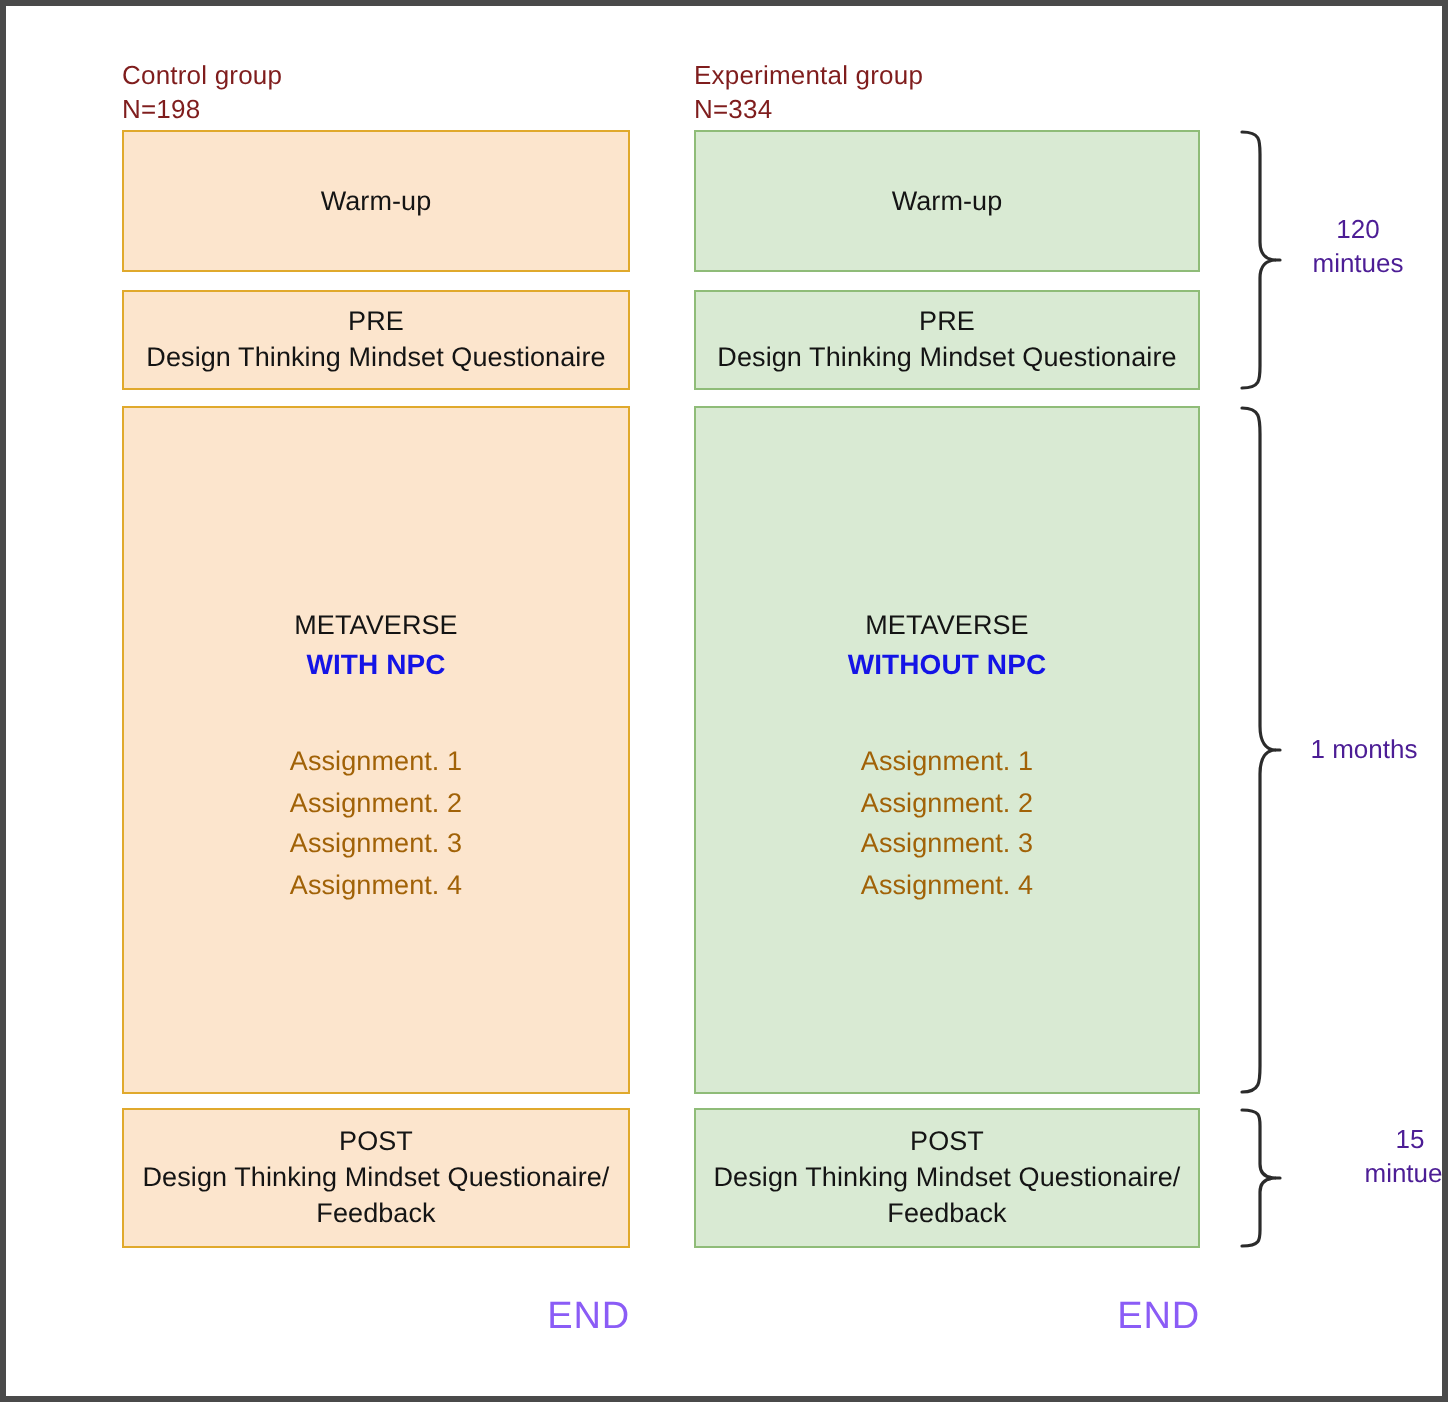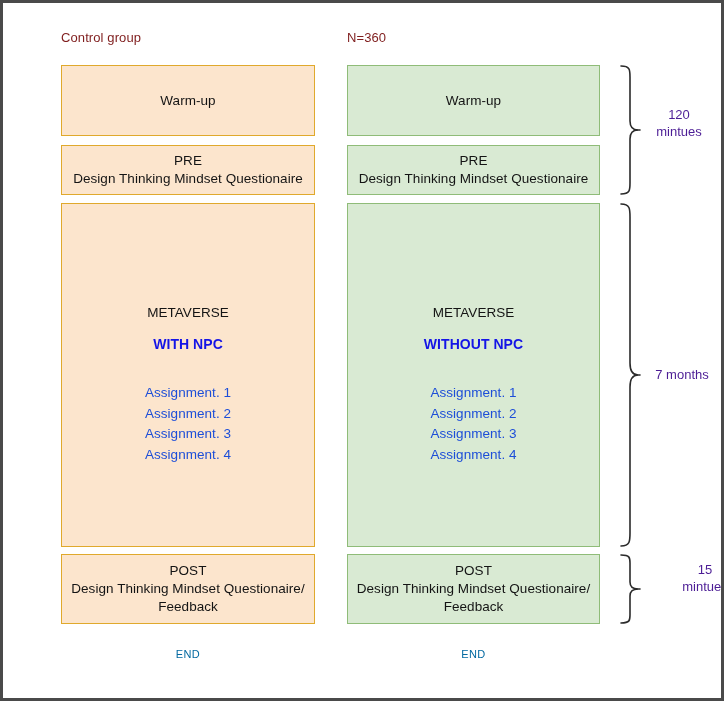--- a/index.html
+++ b/index.html
@@ -78,37 +78,37 @@
   .mv-title {
     font-size: 13.5px;
     color: #141414;
     line-height: 18px;
   }
   .mv-sub {
     font-size: 14px;
     color: #1414e6;
     font-weight: bold;
     line-height: 19px;
-    margin-top: 13px;
+    margin-top: 1px;
   }
   .mv-assignments {
     margin-top: 29px;
     text-align: left;
     font-size: 13.5px;
     line-height: 20.5px;
-    color: #1d4ed8;
+    color: #a16207;
   }
   .mv-assignments .ln { display: block; }
 
   
   .end-label {
     position: absolute;
-    text-align: center;
-    font-size: 11px;
-    color: #0369a1;
+    text-align: right;
+    font-size: 19px;
+    color: #8b5cf6;
     letter-spacing: 0.4px;
   }
 
   
   .brace {
     position: absolute;
   }
   .brace svg { display: block; overflow: visible; }
 
   .duration {
@@ -121,24 +121,26 @@
   .duration .ln { display: block; }
 </style>
 </head>
 <body>
 
 <div id="figure">
   <div class="canvas">
 
     <div class="col-header" style="left:58px; top:26px; width:254px;">
       <span class="title">Control group</span>
+      <span class="n">N=198</span>
     </div>
 
     <div class="col-header" style="left:344px; top:26px; width:253px;">
-      <span class="n">N=360</span>
+      <span class="title">Experimental group</span>
+      <span class="n">N=334</span>
     </div>
 
     <div class="box control" style="left:58px; top:62px; width:254px; height:71px;">
       <div class="box-lines">
         <span class="ln">Warm-up</span>
       </div>
     </div>
 
     <div class="box control" style="left:58px; top:142px; width:254px; height:50px;">
       <div class="box-lines">
@@ -219,21 +221,21 @@
     </div>
 
     <div class="brace" style="left:615px; top:200px;">
       <svg width="22" height="344" viewBox="0 0 22 344" fill="none" stroke="#2b2b2b" stroke-width="1.6" stroke-linecap="round">
         <path d="M3 1 C 12 1, 12 6, 12 14 L 12 160 C 12 168, 15 172, 20 172
                  C 15 172, 12 176, 12 184 L 12 330 C 12 338, 12 343, 3 343"></path>
         <path d="M20 172 L 22 172"></path>
       </svg>
     </div>
     <div class="duration" style="left:639px; top:363px; width:80px;">
-      <span class="ln">7 months</span>
+      <span class="ln">1 months</span>
     </div>
 
     <div class="brace" style="left:615px; top:551px;">
       <svg width="22" height="70" viewBox="0 0 22 70" fill="none" stroke="#2b2b2b" stroke-width="1.6" stroke-linecap="round">
         <path d="M3 1 C 12 1, 12 4, 12 9 L 12 28 C 12 33, 15 35, 20 35
                  C 15 35, 12 37, 12 42 L 12 61 C 12 66, 12 69, 3 69"></path>
         <path d="M20 35 L 22 35"></path>
       </svg>
     </div>
     <div class="duration" style="left:664px; top:558px; width:76px;">

